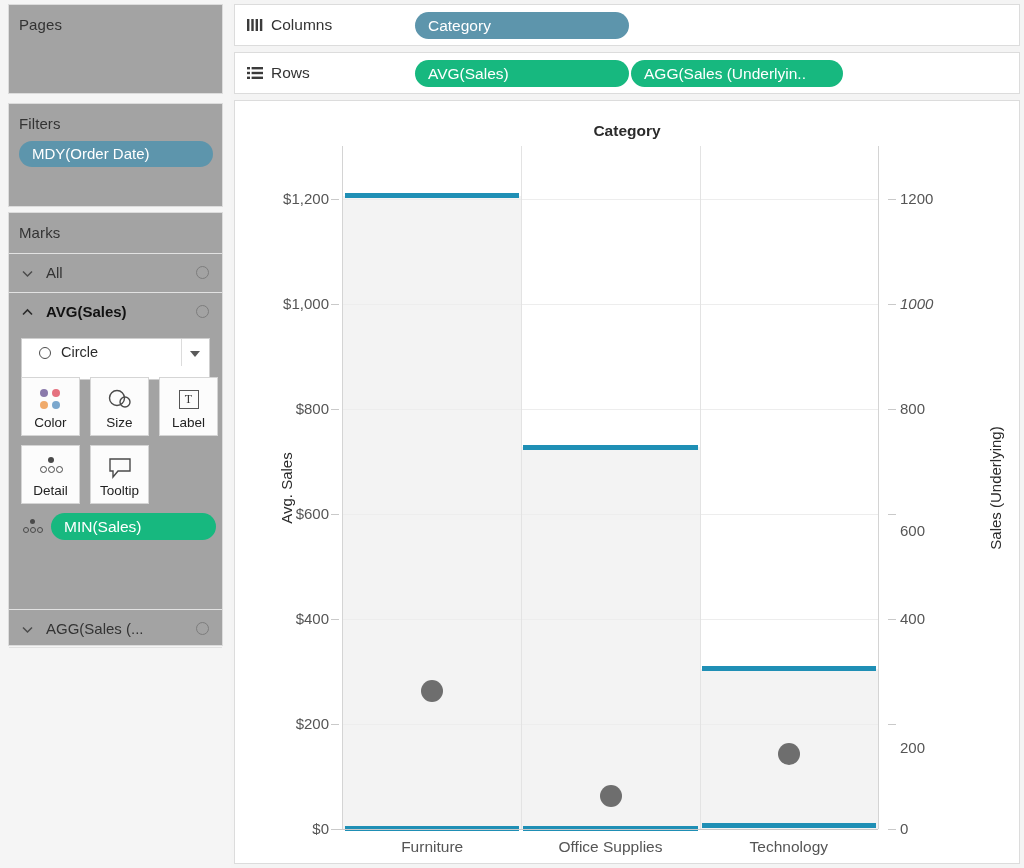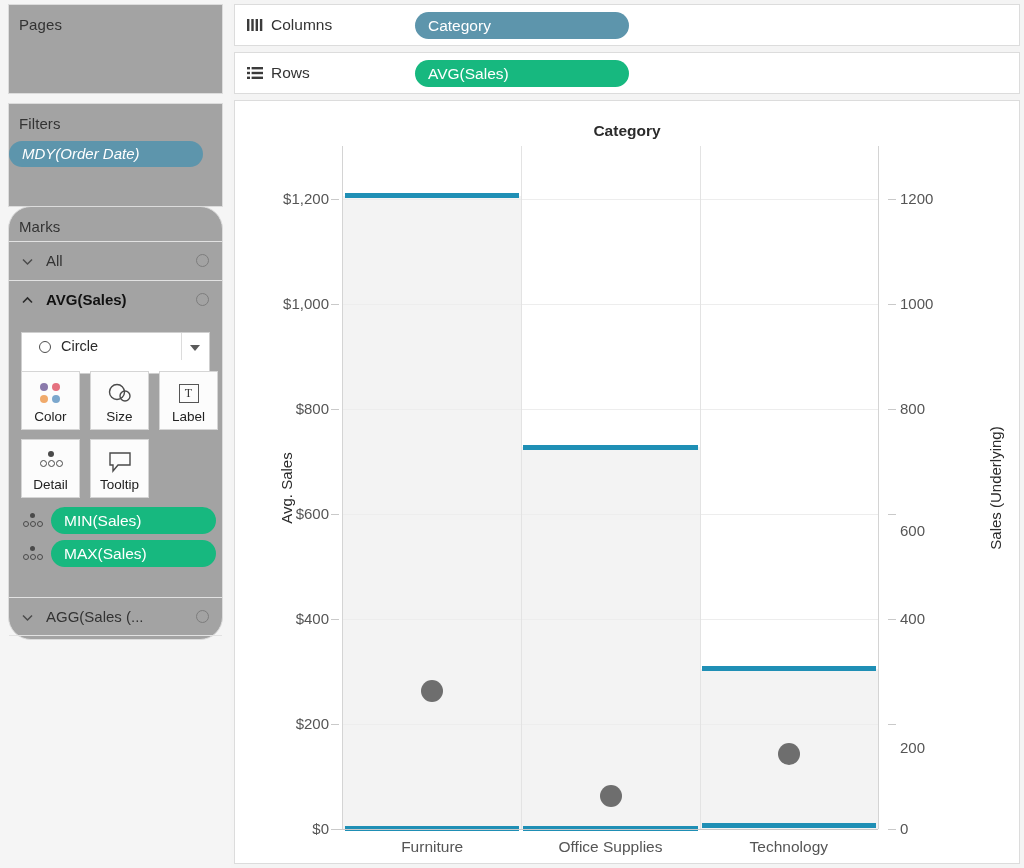--- a/index.html
+++ b/index.html
@@ -16,37 +16,37 @@
   .card{
     position:absolute;left:8px;background:#a3a3a3;
     border:1px solid #dcdcdc;box-sizing:border-box;
   }
   .card-title{
     font-size:15px;color:#333333;padding:11px 0 0 10px;letter-spacing:0.1px;
   }
 
   #pages-card{top:4px;width:215px;height:90px;}
   #filters-card{top:103px;width:215px;height:104px;}
-  #marks-card{top:206px;width:215px;height:434px;border-radius:23px;}
+  #marks-card{top:212px;width:215px;height:434px;}
 
   .pill{
     display:inline-block;border-radius:12px;color:#ffffff;
     font-size:14.5px;line-height:24px;height:24px;padding:0 13px;
     box-sizing:border-box;white-space:nowrap;overflow:hidden;
     text-overflow:ellipsis;vertical-align:middle;
   }
   .pill-blue{background:#5d95ac;}
   .pill-green{background:#17b87f;}
 
-  #filter-pill{position:absolute;left:0;top:37px;width:194px;border-radius:13px;height:26px;line-height:26px;font-size:15px;font-style:italic;}
+  #filter-pill{position:absolute;left:10px;top:37px;width:194px;border-radius:13px;height:26px;line-height:26px;font-size:15px;}
 
   
   .marks-row{
     position:absolute;left:0;width:213px;height:39px;
-    border-top:1px solid #e2e2e2;box-sizing:border-box;
+    border-top:1px solid #e2e2e2;box-sizing:border-box;margin-top:6px;
   }
   .marks-row .chev{
     position:absolute;left:12px;top:12px;width:13px;height:13px;color:#4c4c4c;
   }
   .marks-row .mk-label{position:absolute;left:37px;top:10px;font-size:15px;color:#333;}
   .marks-row .mk-label.bold{font-weight:bold;color:#111;}
   .marks-row .mk-circle{
     position:absolute;right:13px;top:12px;width:13px;height:13px;
     border:1.4px solid #7d7d7d;border-radius:50%;box-sizing:border-box;
   }
@@ -274,29 +274,20 @@
       <div class="shelfpill-row" id="sp-min">
         <span class="sp-ico">
             <span class="top"></span>
             <span class="b1"></span>
             <span class="b2"></span>
             <span class="b3"></span>
           </span>
         <span class="pill pill-green">MIN(Sales)</span>
       </div>
 
-      <div class="shelfpill-row" id="sp-max">
-        <span class="sp-ico">
-            <span class="top"></span>
-            <span class="b1"></span>
-            <span class="b2"></span>
-            <span class="b3"></span>
-          </span>
-        <span class="pill pill-green">MAX(Sales)</span>
-      </div>
 
       <div class="marks-row" id="marks-agg">
         <span class="chev">
           <svg width="13" height="13" viewBox="0 0 13 13">
               <path d="M2,4.5 L6.5,9 L11,4.5" fill="none" stroke="#4c4c4c" stroke-width="1.5"></path>
             </svg>
         </span>
         <span class="mk-label">AGG(Sales (...</span>
         <span class="mk-circle"></span>
       </div>
@@ -322,20 +313,21 @@
         <rect x="1" y="3" width="3" height="2.4" fill="#3b3b3b"></rect>
           <rect x="5.6" y="3" width="11.4" height="2.4" fill="#3b3b3b"></rect>
         <rect x="1" y="7.8" width="3" height="2.4" fill="#3b3b3b"></rect>
           <rect x="5.6" y="7.8" width="11.4" height="2.4" fill="#3b3b3b"></rect>
         <rect x="1" y="12.6" width="3" height="2.4" fill="#3b3b3b"></rect>
           <rect x="5.6" y="12.6" width="11.4" height="2.4" fill="#3b3b3b"></rect>
       </svg>
     </span>
     <span class="shelf-name">Rows</span>
     <span class="pill pill-green shelf-pill" id="pill-avgsales">AVG(Sales)</span>
+    <span class="pill pill-green shelf-pill" id="pill-aggsales">AGG(Sales (Underlyin..</span>
   </div>
 
   <div class="viz">
     <div class="viz-title">Category</div>
 
     <div class="ytitle-wrap">
       <span class="ytitle">Avg. Sales</span>
     </div>
 
     <div class="axis-left" id="axis-left">
@@ -384,21 +376,21 @@
     <div class="r-tick" style="top: 683px;">0</div>
         <div class="r-mark" style="top: 683px;"></div>
         <div class="r-tick" style="top: 577.923px; margin-top: 24px;">200</div>
         <div class="r-mark" style="top: 577.923px;"></div>
         <div class="r-tick" style="top: 472.846px;">400</div>
         <div class="r-mark" style="top: 472.846px;"></div>
         <div class="r-tick" style="top: 385px;">600</div>
         <div class="r-mark" style="top: 367.769px;"></div>
         <div class="r-tick" style="top: 262.692px;">800</div>
         <div class="r-mark" style="top: 262.692px;"></div>
-        <div class="r-tick" style="top: 157.615px;">1000</div>
+        <div class="r-tick" style="top: 157.615px; font-style: italic;">1000</div>
         <div class="r-mark" style="top: 157.615px;"></div>
         <div class="r-tick" style="top: 52.5385px;">1200</div>
         <div class="r-mark" style="top: 52.5385px;"></div>
       </div>
 
     <div class="rtitle-wrap">
       <span class="rtitle">Sales (Underlying)</span>
     </div>
 
     <div class="xaxis-line-ext"></div>

